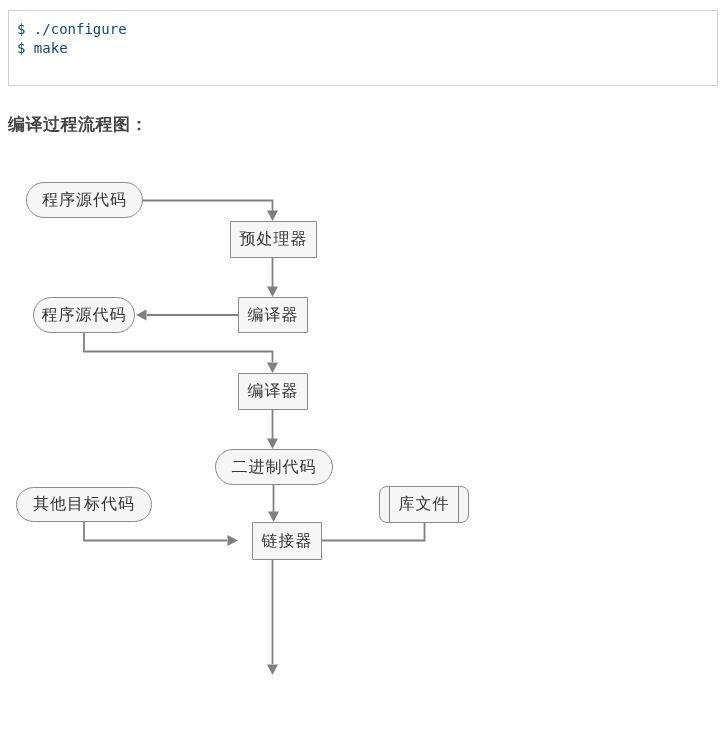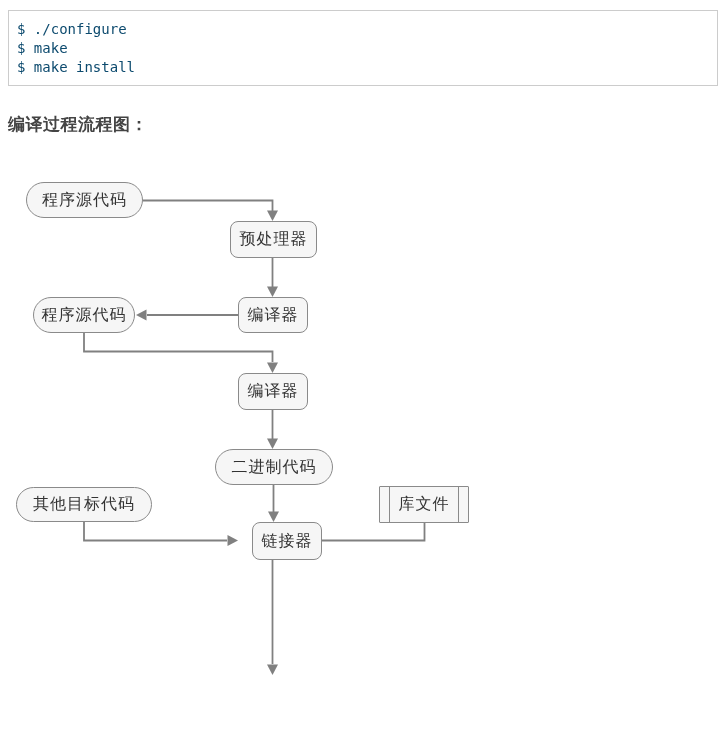--- a/index.html
+++ b/index.html
@@ -38,22 +38,22 @@
     position:absolute;
     box-sizing:border-box;
     background:#f6f6f6;
     border:1.5px solid #8a8a8a;
     display:flex;align-items:center;justify-content:center;
     font-size:16px;color:#333333;
     letter-spacing:1px;
     z-index:2;
   }
   .stadium{border-radius:18px;}
-  .rect{border-radius:8px;text-align:center;}
-  .subroutine{border-radius:1px;}
+  .rect{border-radius:1px;text-align:center;}
+  .subroutine{border-radius:8px;}
   .subroutine .vline{
     position:absolute;top:0;bottom:0;width:0;
     border-left:1.5px solid #8a8a8a;
   }
   .subroutine .vline.left{left:9px;}
   .subroutine .vline.right{right:9px;}
   
   .n-source      {left:26px; top:182px; width:117px;height:36px;}
   .n-preprocessor{left:230px;top:221px;width:87px; height:37px;}
   .n-compiler1   {left:238px;top:297px;width:70px; height:36px;}
@@ -66,21 +66,20 @@
   .n-executable  {left:221px;top:675px;width:103px;height:37px;}
 </style>
 </head>
 <body>
 
 <div class="page">
 
   <div class="code-block">
     <div class="code-line">$ ./configure</div>
     <div class="code-line">$ make</div>
-    <div class="code-line">$ make install</div>
   </div>
 
   <div class="heading">编译过程流程图：</div>
 
   <div class="flowchart">
 
     <svg class="edges" width="727" height="735" viewBox="0 0 727 735">
       <g stroke="#808080" stroke-width="1.8" fill="none">
 
         <path d="M143,200.5 H272.5 V211"></path>

